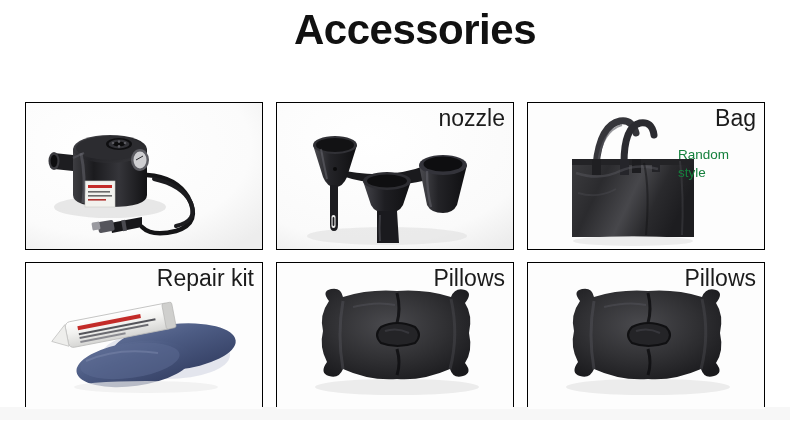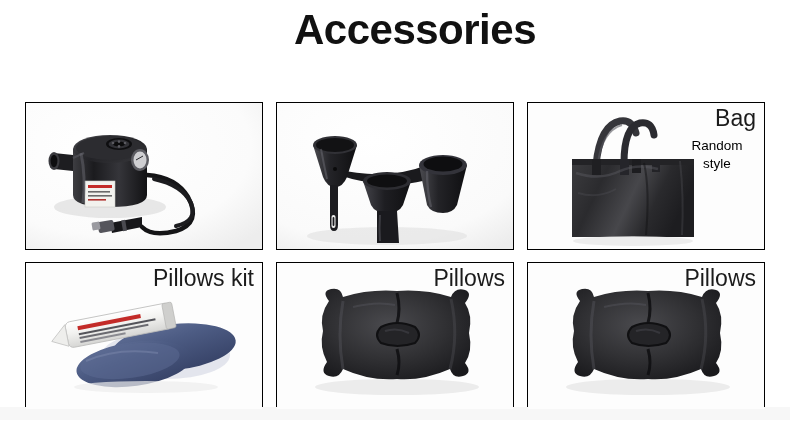--- a/index.html
+++ b/index.html
@@ -35,24 +35,24 @@
   }
   .card-label{
     position:absolute;right:8px;top:3px;
     font-size:23px;color:#1b1b1b;
     line-height:1.12;
     text-align:right;
     z-index:6;
     white-space:nowrap;
   }
   .card-sublabel{
-    position:absolute;right:8px;top:34px;
-    font-size:13.5px;color:#000000;
+    position:absolute;right:8px;top:43px;
+    font-size:13.5px;color:#15803d;
     line-height:1.35;
-    text-align:center;
+    text-align:left;
     width:78px;
     z-index:6;
   }
   .photo{position:absolute;inset:0;z-index:1;}
   .bottom-band{
     position:absolute;left:0;top:407px;width:790px;height:13px;
     background:#f7f7f7;
   }
   svg{display:block;}
 </style>
@@ -168,20 +168,21 @@
         <ellipse cx="110" cy="78" rx="20" ry="6.5" fill="#0f0f11"></ellipse>
         <path d="M100 108 L100 140 L122 140 L120 108 Z" fill="#1a1a1e"></path>
         <path d="M103 112 Q102 126 103 138" stroke="#5d5d65" stroke-width="2" fill="none" opacity="0.5"></path>
 
         <path d="M142 62 L190 62 L180 102 Q176 110 166 110 Q154 110 150 102 Z" fill="url(#nz1)"></path>
         <ellipse cx="166" cy="62" rx="24" ry="10" fill="#33333a"></ellipse>
         <ellipse cx="166" cy="61" rx="19.5" ry="7.5" fill="#0e0e10"></ellipse>
         <path d="M150 68 Q150 88 154 104" stroke="#68686f" stroke-width="2.4" fill="none" opacity="0.5"></path>
       </svg>
     </div>
+    <div class="card-label">nozzle</div>
   </div>
 
   <div class="card">
     <div class="photo">
       <svg viewBox="0 0 238 148" width="238" height="148">
         <defs>
           <linearGradient id="bagFace" x1="0" y1="0" x2="1" y2="0.3">
             <stop offset="0%" stop-color="#3c3c3f"></stop>
             <stop offset="30%" stop-color="#2b2b2e"></stop>
             <stop offset="58%" stop-color="#47474b"></stop>
@@ -243,21 +244,21 @@
           <path d="M40 50 L24 64 L40 72 Z" fill="#eeeeec" stroke="#c4c4c2" stroke-width="0.8"></path>
           <rect x="139" y="48" width="10" height="26" rx="2" fill="#cfcfcd" stroke="#b0b0ae" stroke-width="0.6"></rect>
           <rect x="52" y="54" width="64" height="4" fill="#c32b28"></rect>
           <rect x="52" y="61" width="78" height="2" fill="#54545a"></rect>
           <rect x="52" y="65" width="70" height="2" fill="#6a6a70"></rect>
           <rect x="52" y="69" width="46" height="2" fill="#8a8a90"></rect>
         </g>
         <ellipse cx="120" cy="124" rx="72" ry="6" fill="#ececec" opacity="0.7"></ellipse>
       </svg>
     </div>
-    <div class="card-label">Pillows kit</div>
+    <div class="card-label">Repair kit</div>
   </div>
 
   <div class="card">
     <div class="photo">
       <svg viewBox="0 0 238 148" width="238" height="148">
         <defs>
           <radialGradient id="pilG" cx="45%" cy="40%" r="70%">
             <stop offset="0%" stop-color="#4a4a4e"></stop>
             <stop offset="55%" stop-color="#303033"></stop>
             <stop offset="100%" stop-color="#19191c"></stop>

